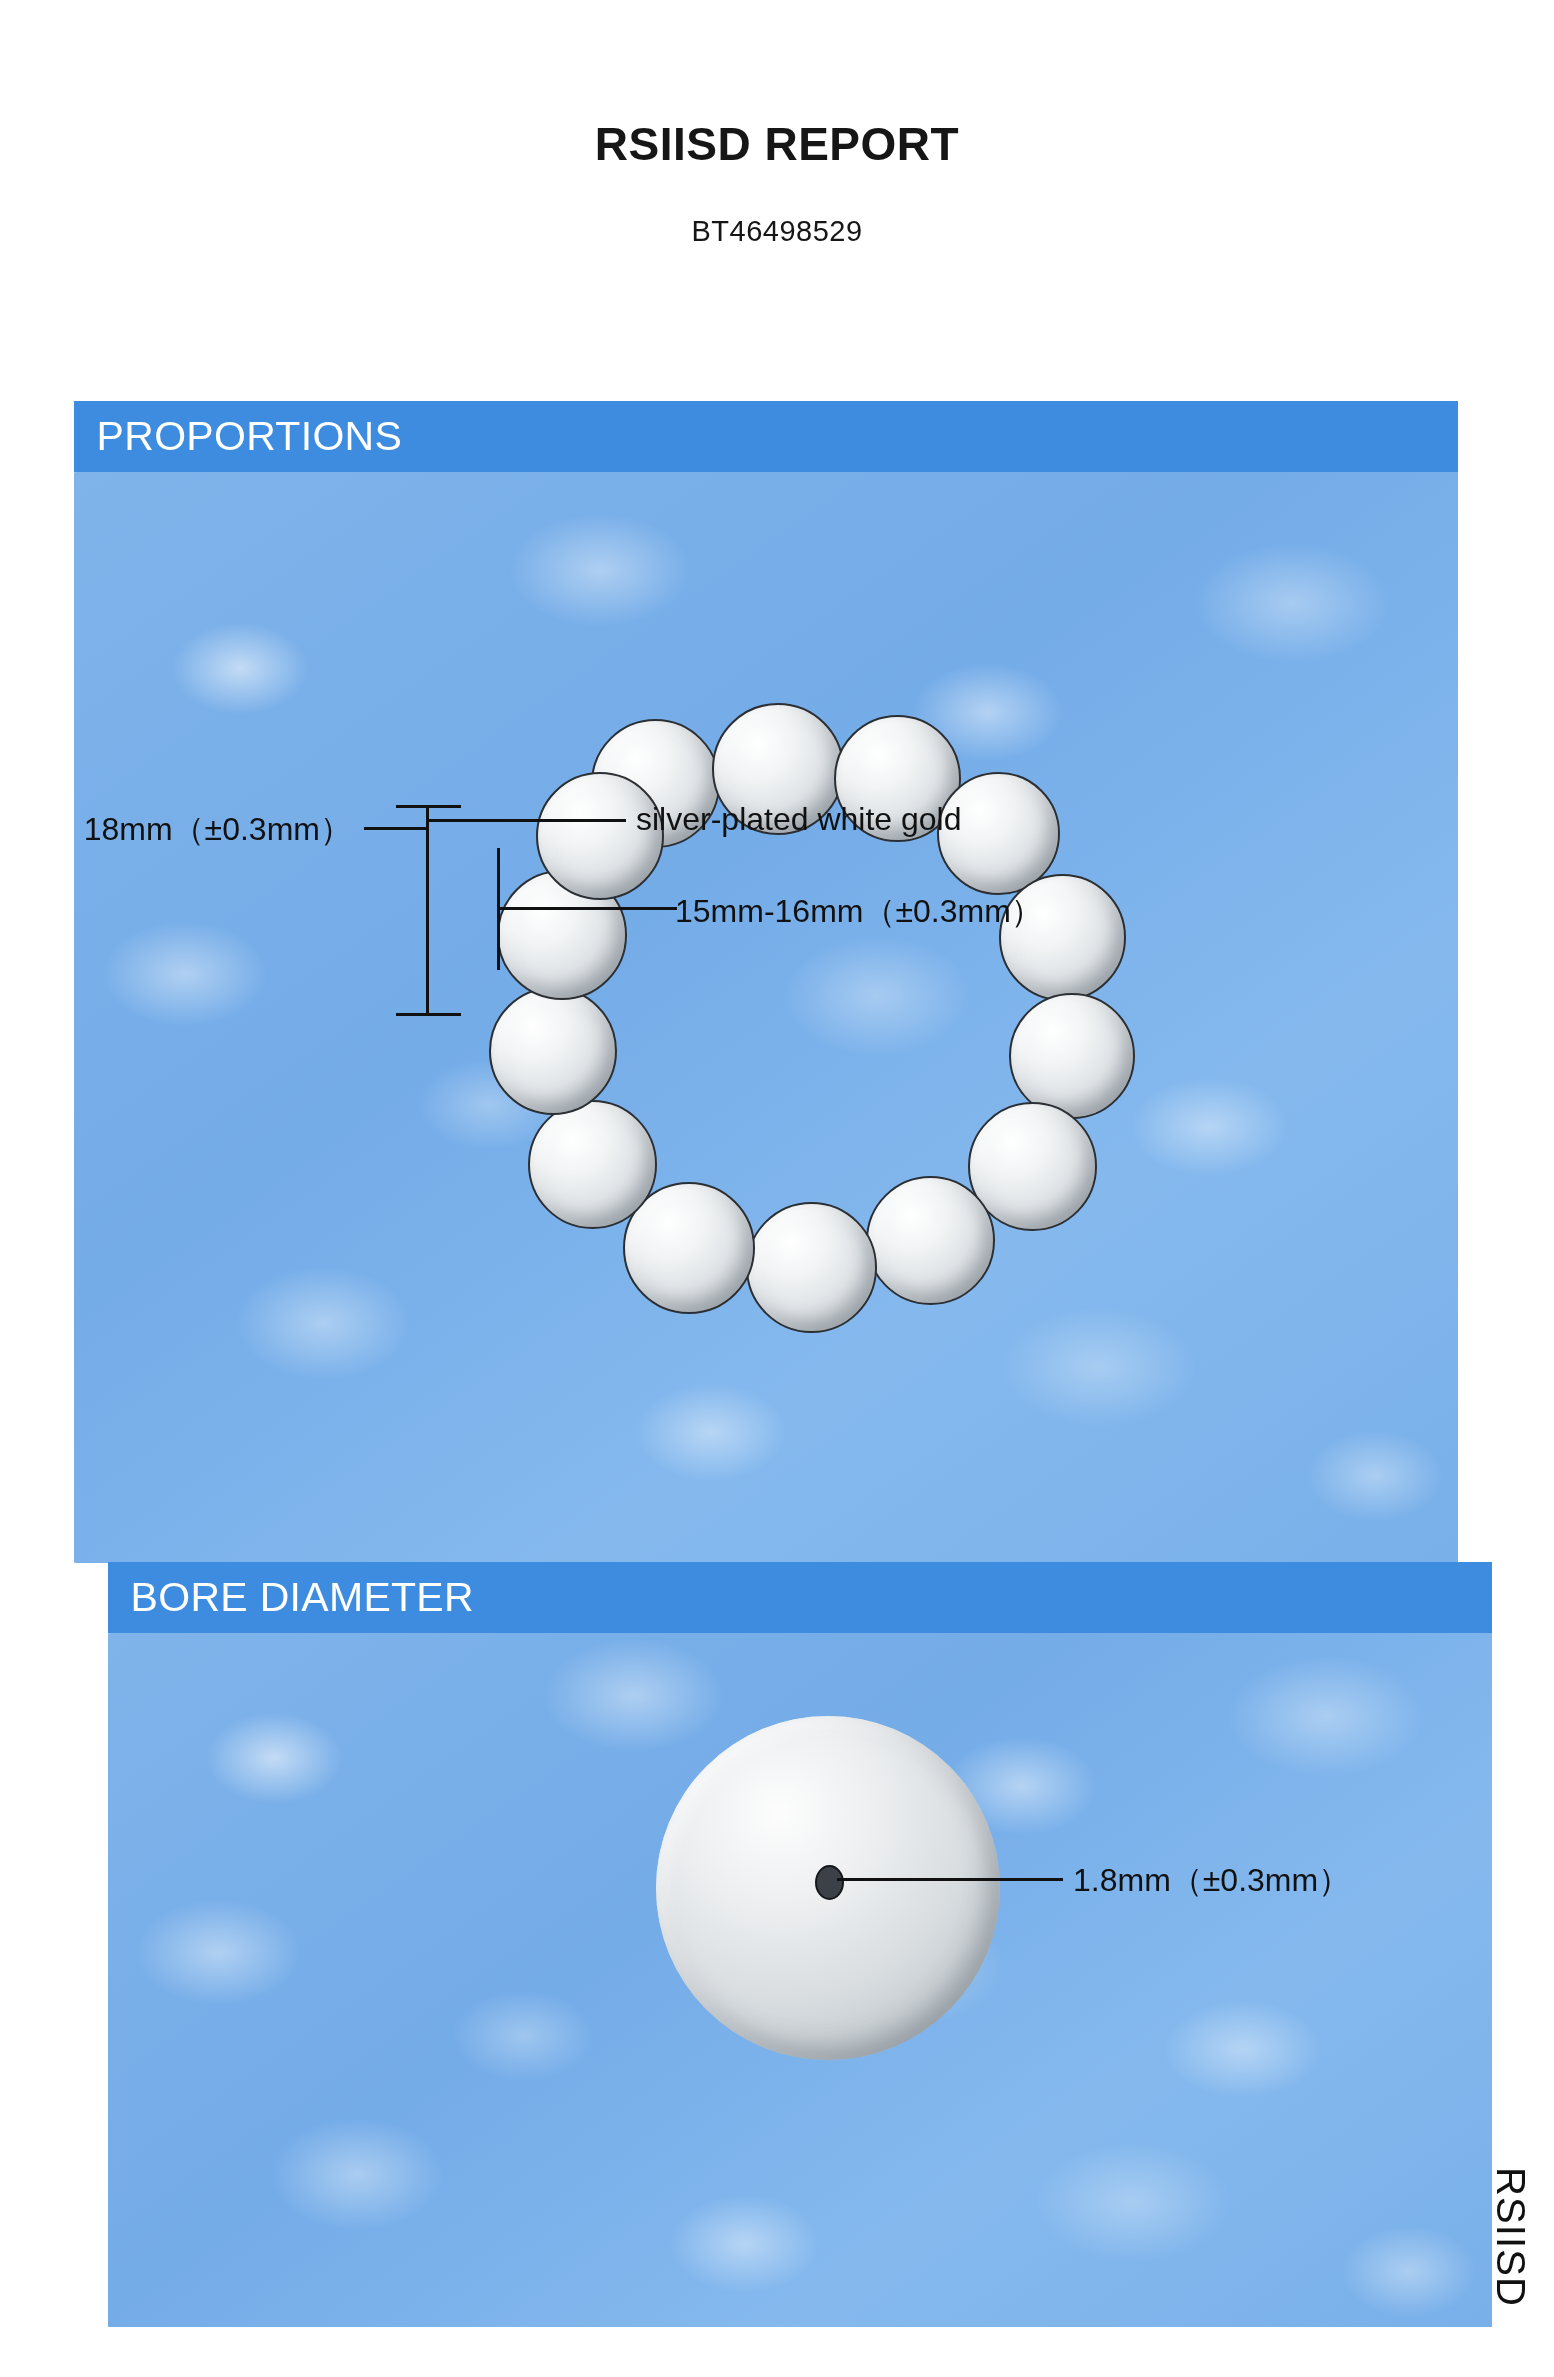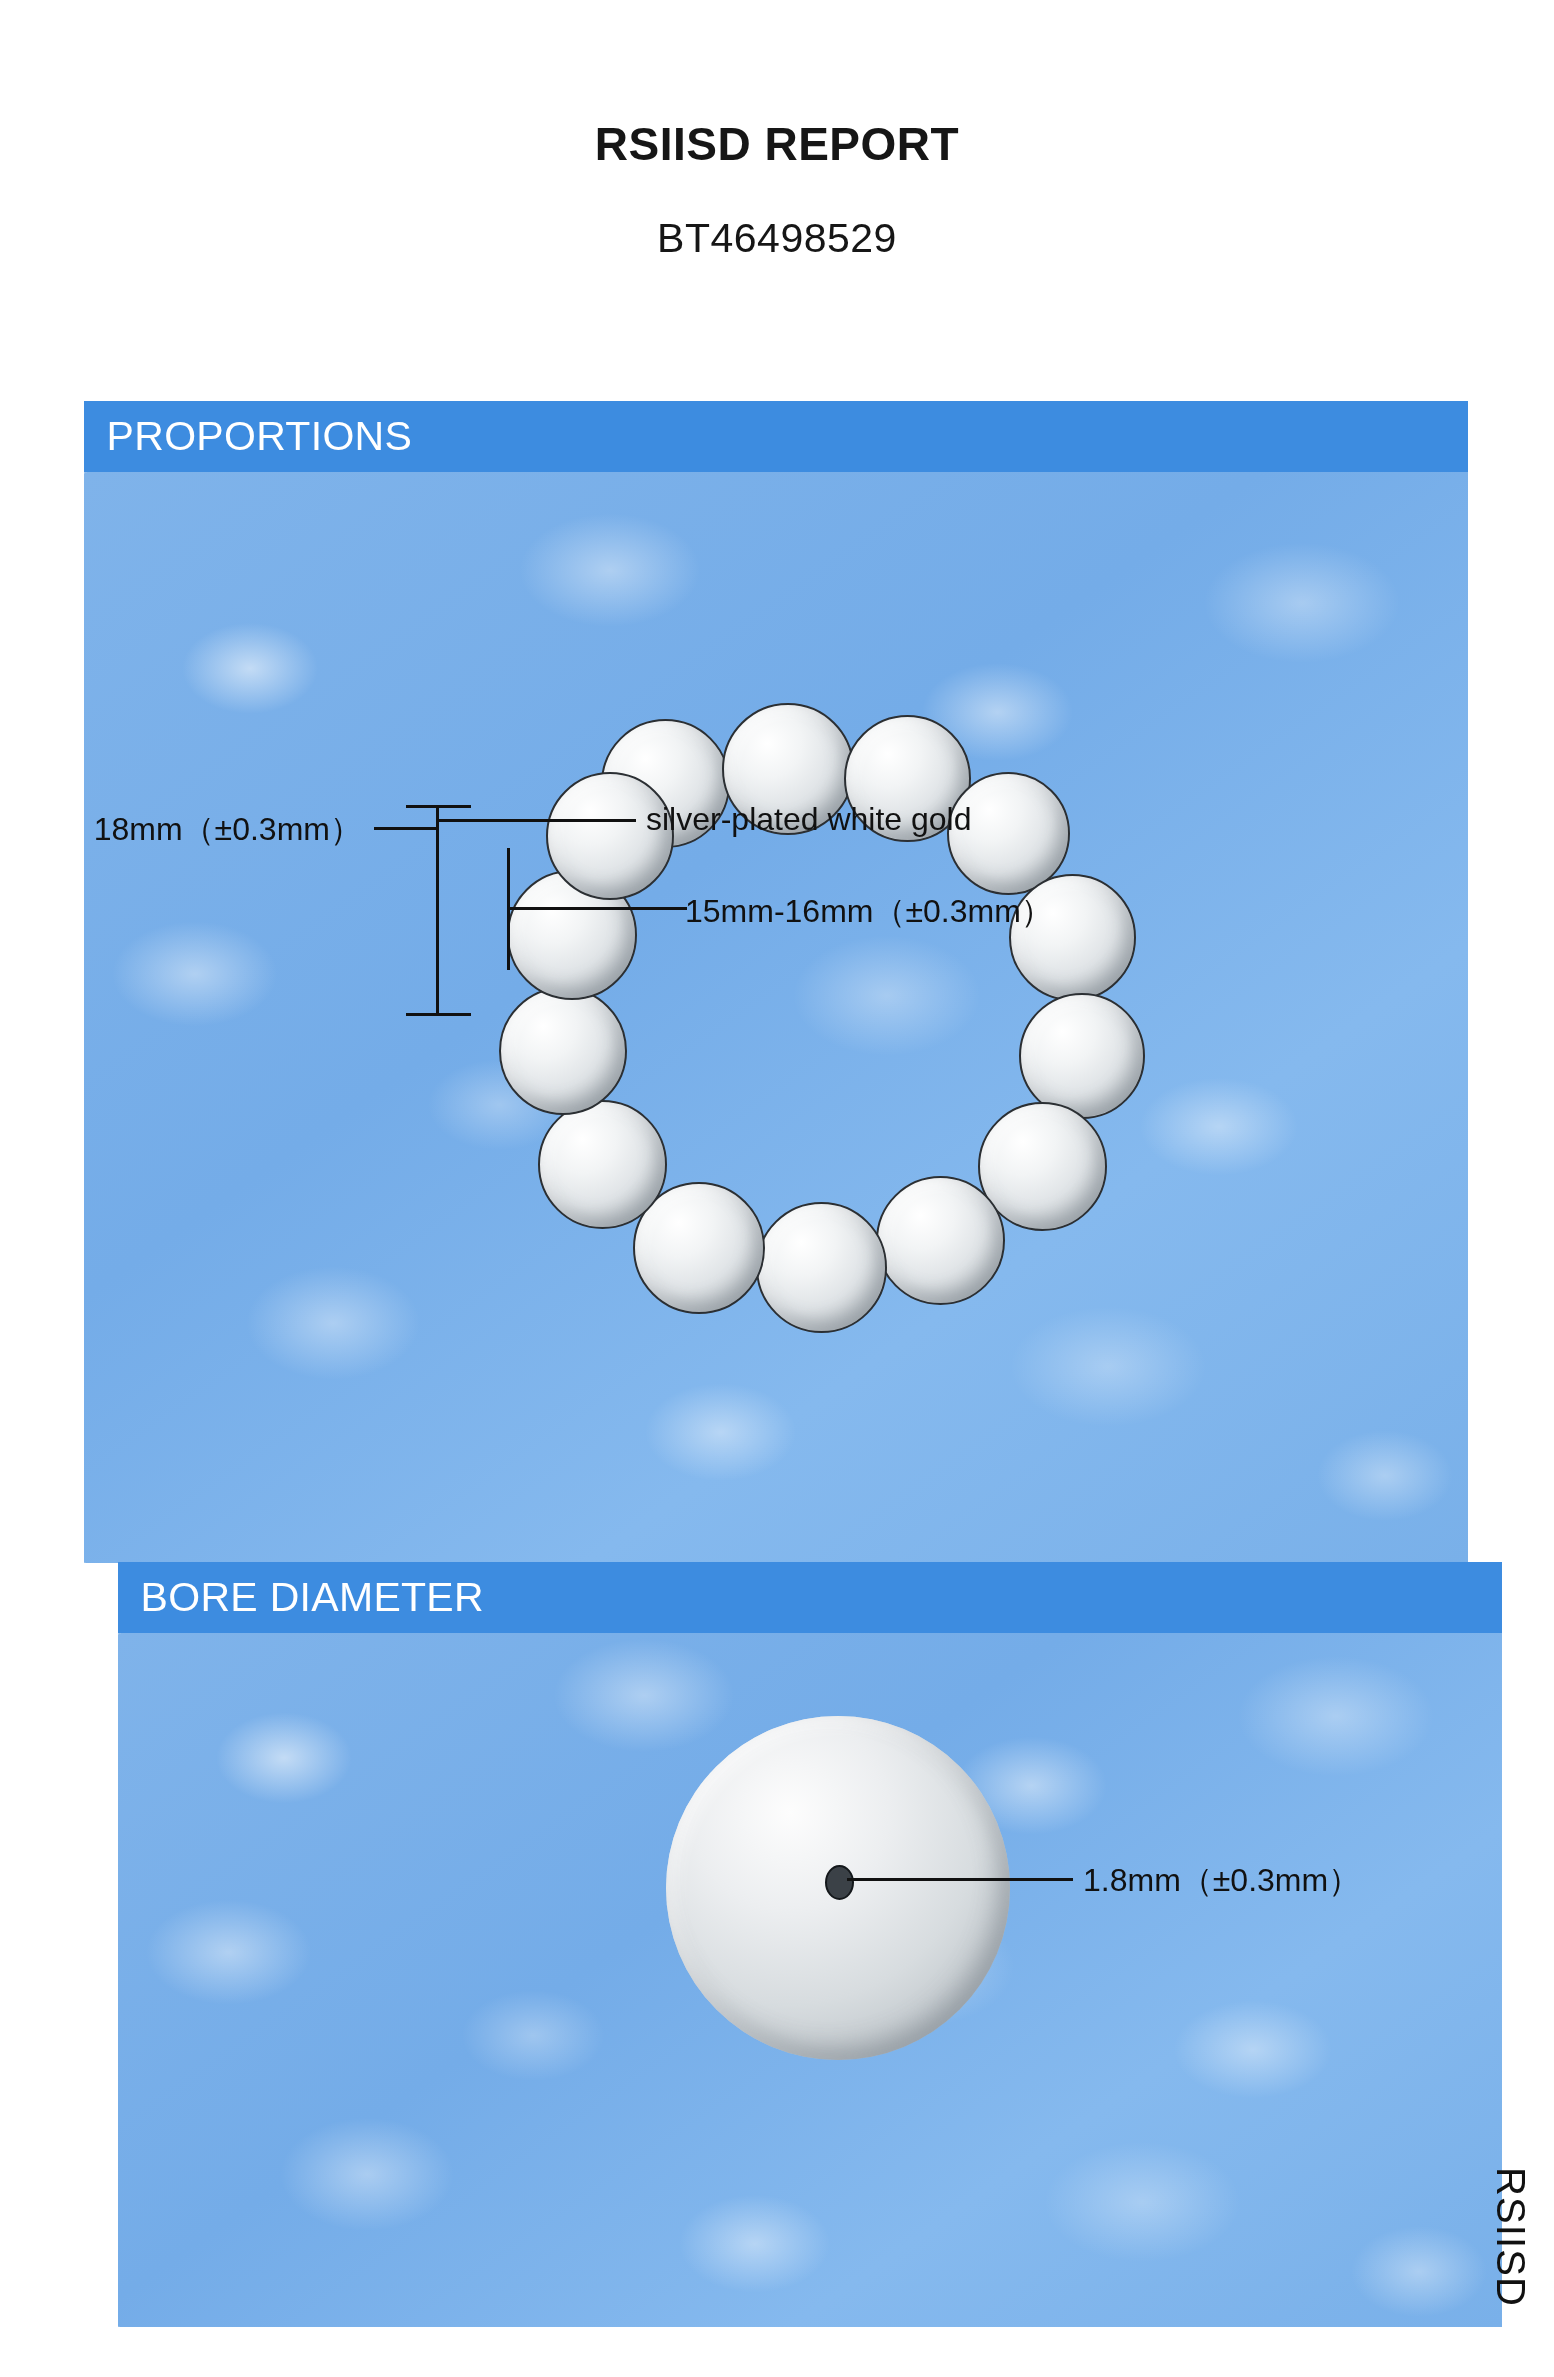--- a/index.html
+++ b/index.html
@@ -23,32 +23,32 @@
     box-sizing: border-box;
   }
   .report-title {
     font-size: 46px;
     font-weight: 700;
     color: #161616;
     letter-spacing: 0.5px;
     line-height: 1.1;
   }
   .report-number {
-    font-size: 41px;
+    font-size: 29px;
     font-weight: 500;
     color: #161616;
     margin-top: 46px;
     letter-spacing: 0.5px;
     line-height: 1.1;
   }
 
   
   .panel {
     position: absolute;
-    left: 84px;
+    left: 74px;
     width: 1384px;
   }
   .panel-bar {
     background: #3d8ce0;
     height: 71px;
     display: flex;
     align-items: center;
     padding-left: 22.6px;
     box-sizing: border-box;
   }

